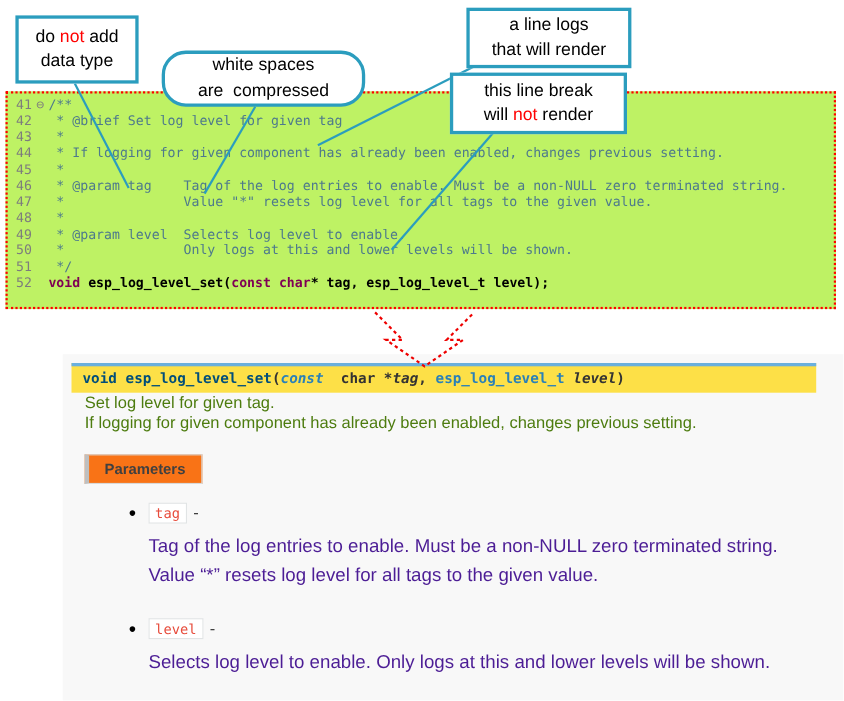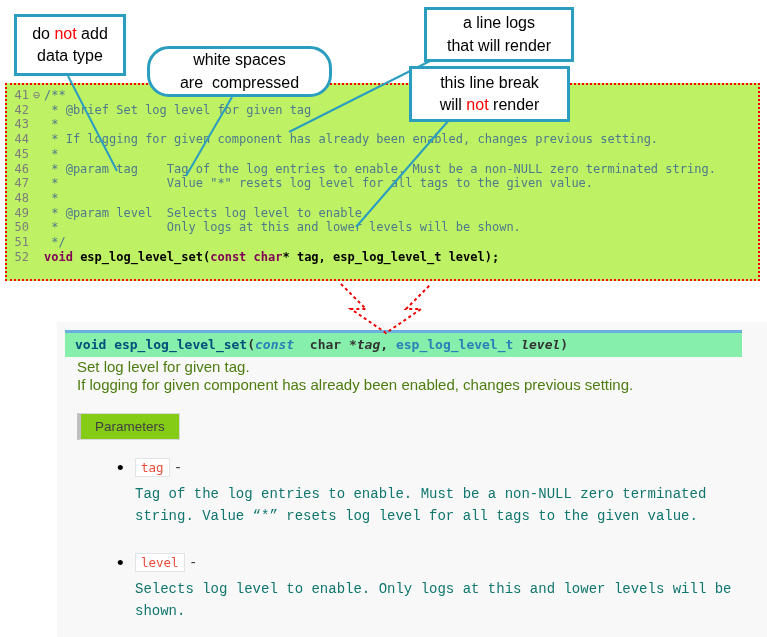--- a/index.html
+++ b/index.html
@@ -46,50 +46,50 @@
   
   .arrow { position:absolute; left:330px; top:280px; z-index:4; pointer-events:none; }
 
   
   .doc {
     position:absolute; left:57px; top:322px; width:710px; height:315px;
     background:#f8f8f8; box-sizing:border-box; padding:8px 24px 0 8px; z-index:0;
     color:#404040;
   }
   .sig {
-    border-top:3px solid #6ab0de; background:#86efac;
+    border-top:3px solid #6ab0de; background:#fde047;
     padding:4px 10px 5px; width:677px; box-sizing:border-box;
     font-family:"DejaVu Sans Mono", monospace; font-size:13px; font-weight:bold;
     white-space:pre;
   }
   .sig-kw    { color:#004e7a; font-weight:bold; }
   .sig-name  { color:#004e7a; font-weight:bold; }
   .sig-plain { color:#333;    font-weight:bold; }
   .sig-kwi   { color:#2980b9; font-weight:bold; font-style:italic; }
   .sig-type  { color:#2980b9; font-weight:bold; }
   .sig-param { color:#333;    font-weight:bold; font-style:italic; }
 
   .doc-p { margin:1px 0 0 12px; font-size:15px; color:#4d7c0f; }
   .params-label {
     display:inline-block; margin:20px 0 0 12px; padding:5px 14px;
-    background:#84cc16; border:1px solid #d9d9d9; border-left:4px solid #bfbfbf;
-    font-weight:normal; font-size:13.5px; color:#404040;
+    background:#f97316; border:1px solid #d9d9d9; border-left:4px solid #bfbfbf;
+    font-weight:bold; font-size:13.5px; color:#404040;
   }
   .params { list-style:none; margin:18px 0 12px 0; padding:0 0 0 70px; }
   .param-item { position:relative; margin-bottom:26px; font-size:15px; }
   .param-item::before {
     content:"\2022"; position:absolute; left:-18px; top:-1px;
     font-size:19px; color:#000;
   }
   .param-chip {
     font-family:"DejaVu Sans Mono", monospace; font-size:12.5px;
     color:#e74c3c; background:#fff; border:1px solid #e1e4e5; padding:1px 5px;
   }
   .param-dash { margin-left:6px; color:#404040; }
-  .param-desc { margin:9px 0 0; max-width:605px; line-height:1.55; font-size:14px; color:#0f766e;font-family:Liberation Mono, monospace; }
+  .param-desc { margin:9px 0 0; max-width:605px; line-height:1.55; font-size:17px; color:#4c1d95; }
 </style>
 </head>
 <body>
 
 <div class="canvas">
 
   <svg class="connectors" width="767" height="320">
     <line x1="68" y1="76" x2="117" y2="171" stroke="#2b9dbe" stroke-width="2"></line>
     <line x1="232" y1="97" x2="186" y2="176" stroke="#2b9dbe" stroke-width="2"></line>
     <line x1="430" y1="61" x2="289" y2="132" stroke="#2b9dbe" stroke-width="2"></line>

